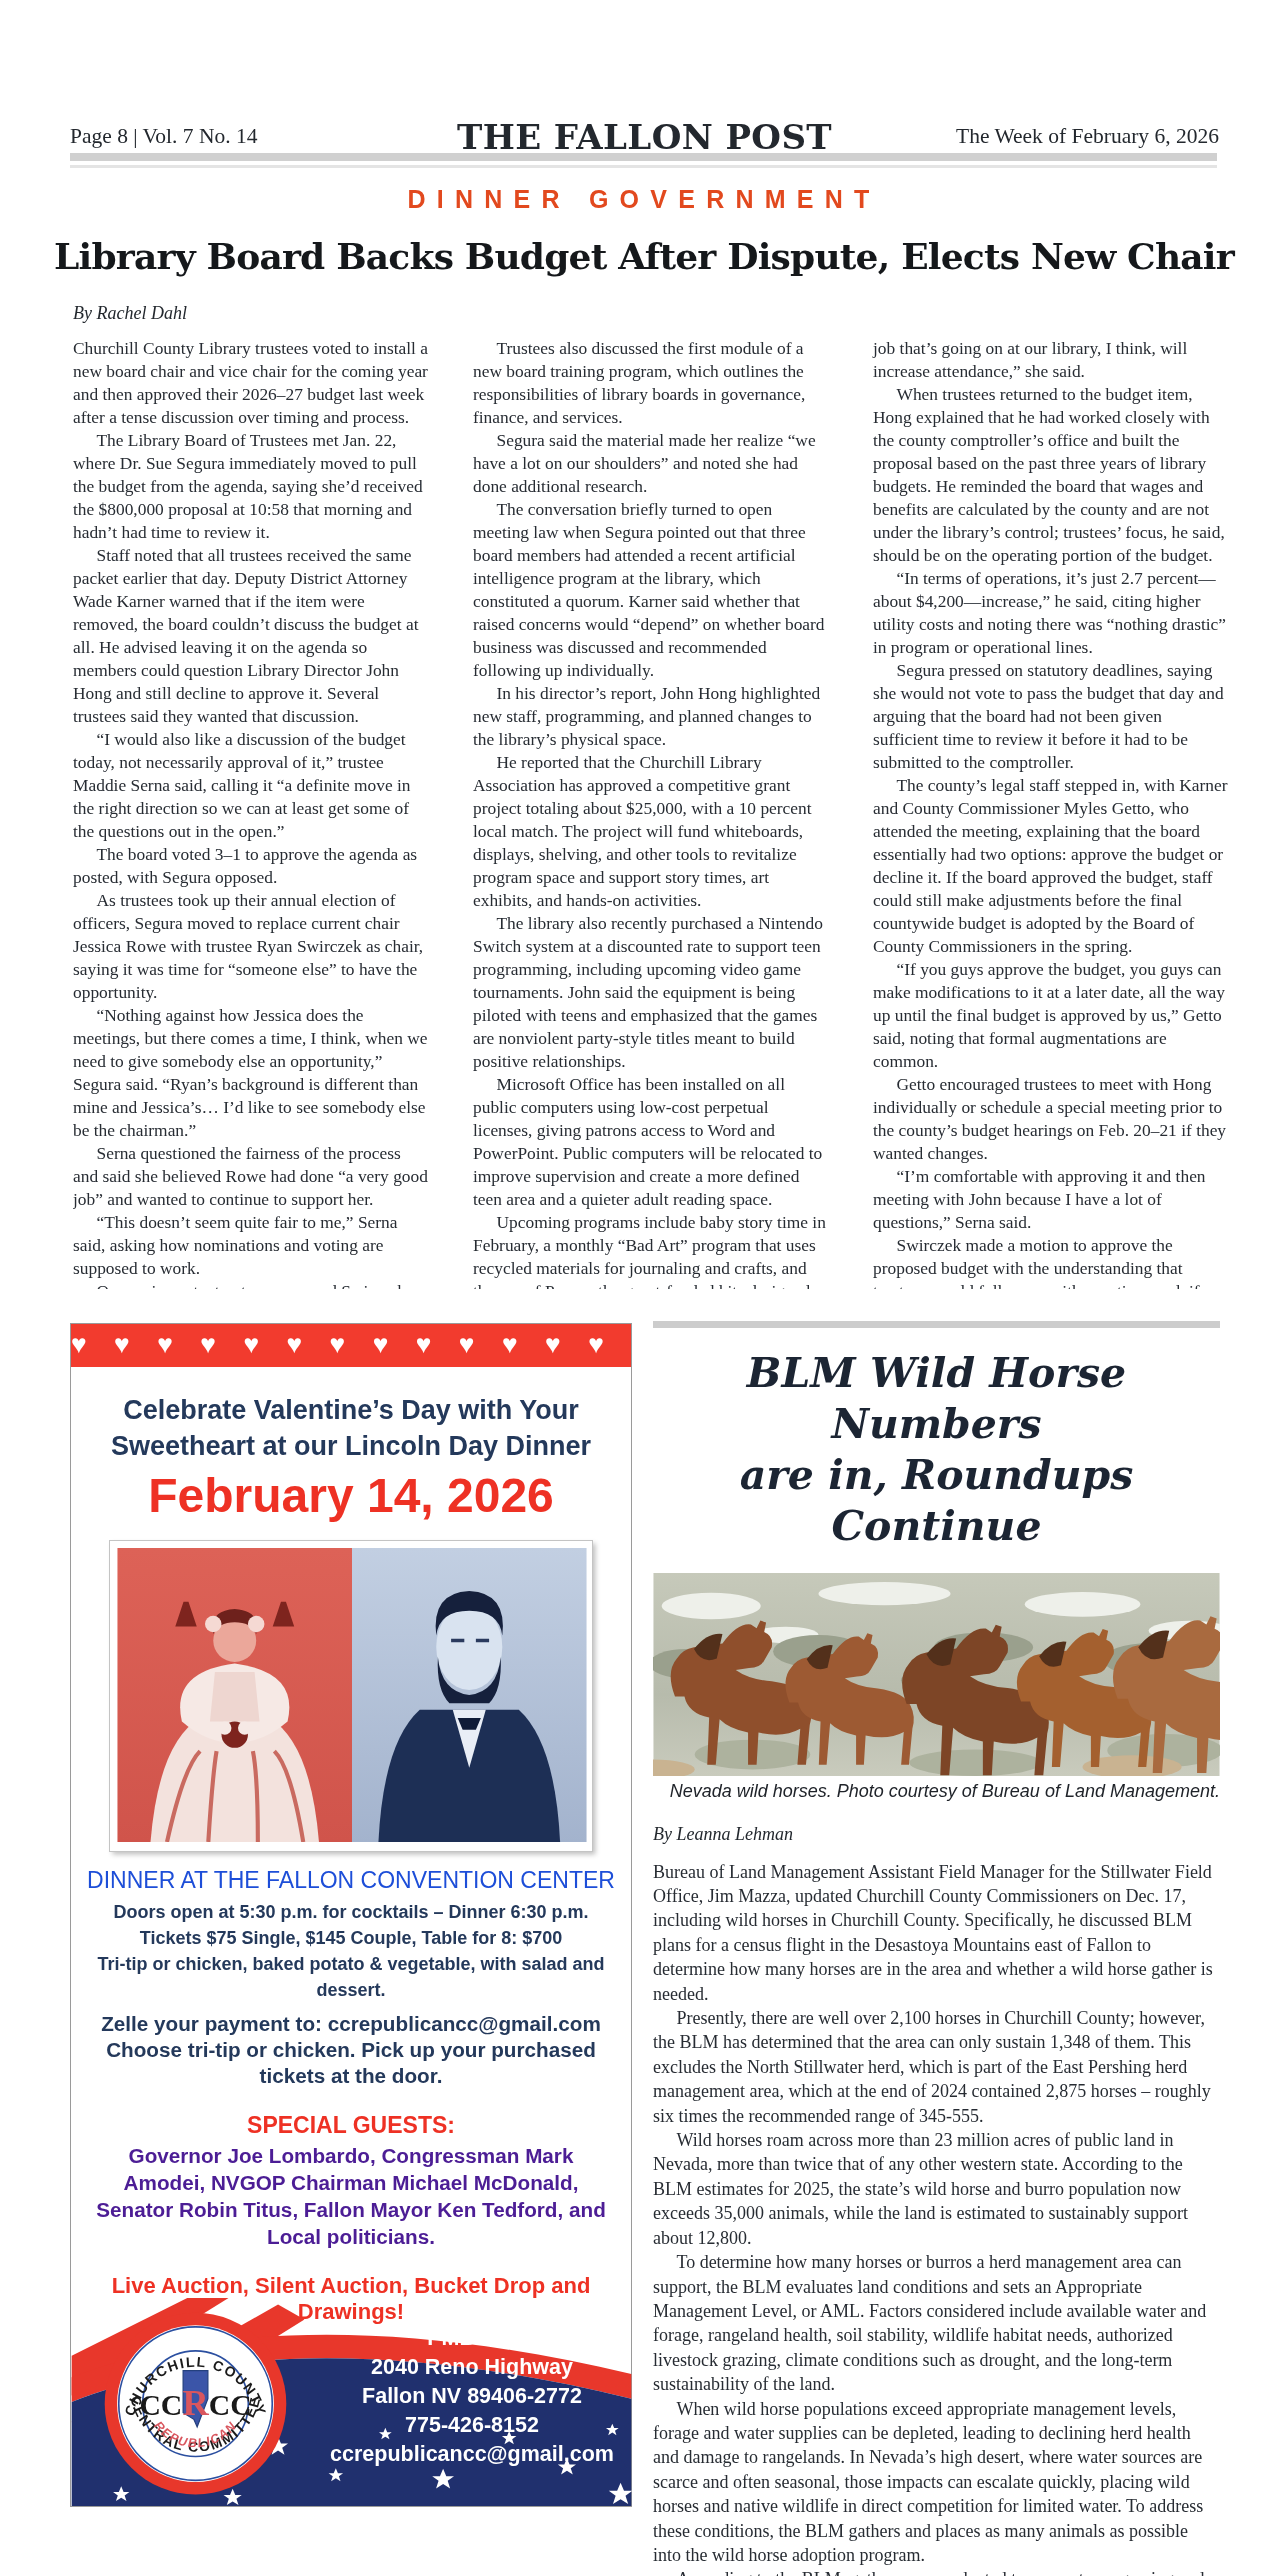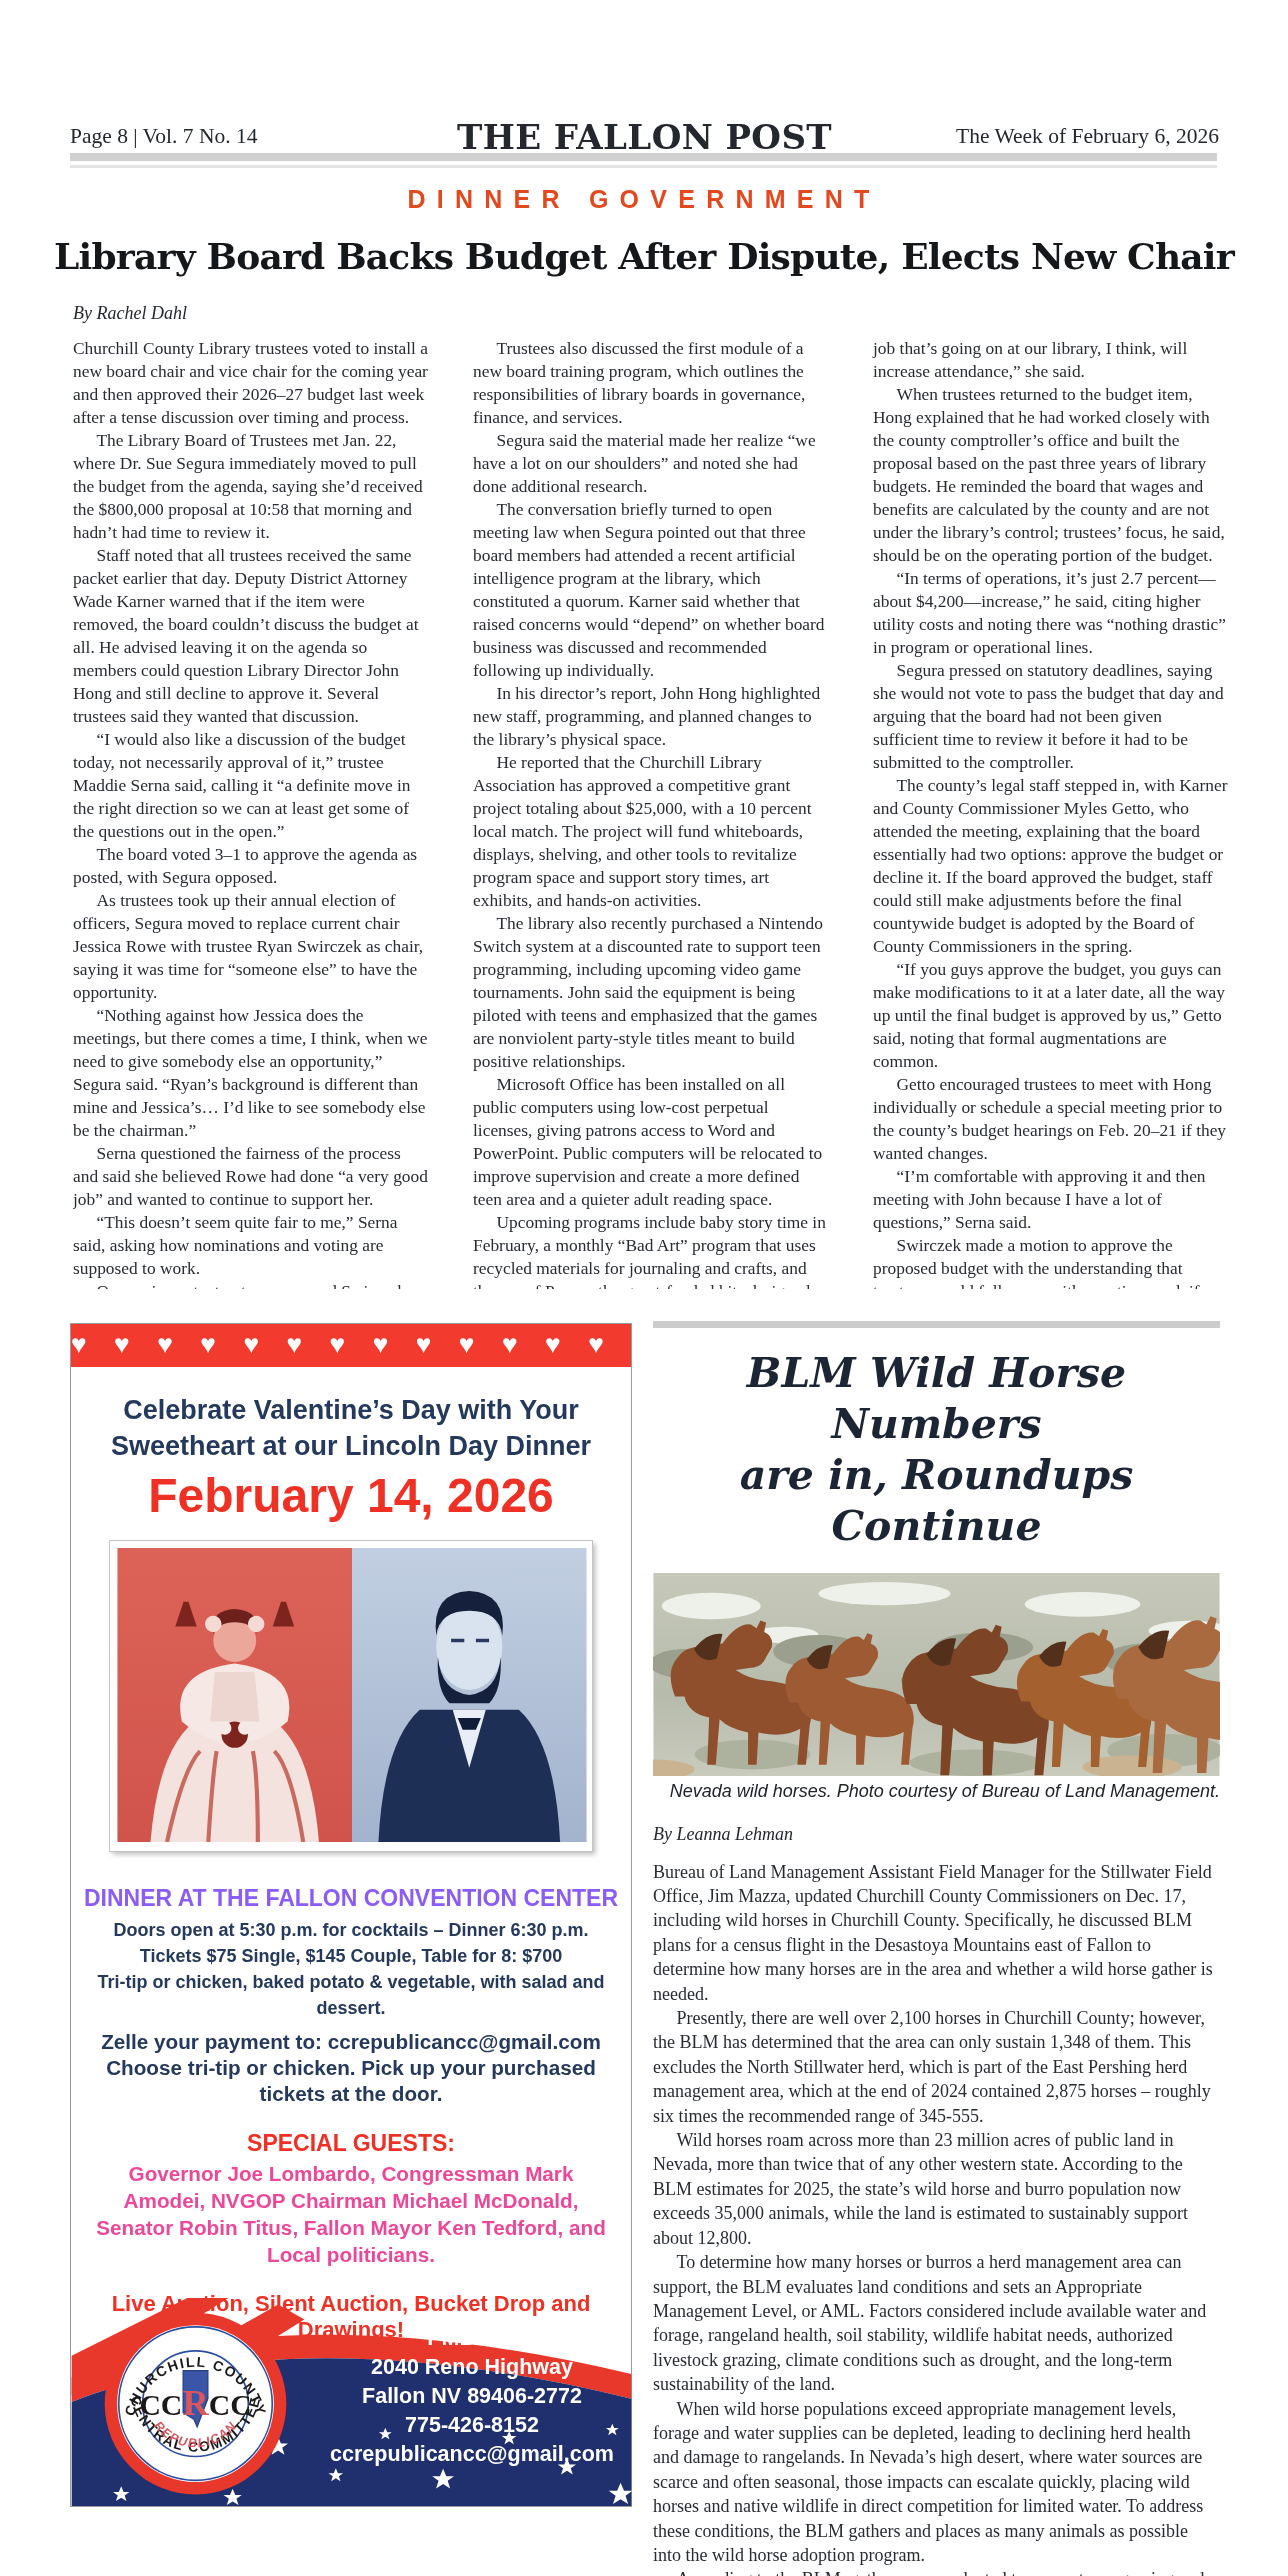--- a/index.html
+++ b/index.html
@@ -29,27 +29,27 @@
   
   .ad{position:absolute;left:70px;top:1323px;width:562px;height:1184px;background:#fff;
       border:0.8px solid #9a9a9a;box-sizing:border-box;
       font-family:"Liberation Sans",sans-serif;text-align:center;}
   .heart-band{height:43px;background:#f23b2e;color:#fff;font-size:26.5px;line-height:41px;
       letter-spacing:10px;text-align:center;overflow:hidden;white-space:nowrap;}
   .ad-title{margin-top:25px;font-weight:bold;font-size:27px;line-height:36px;color:#24395b;}
   .ad-date{margin-top:5px;font-weight:bold;font-size:48px;line-height:53px;color:#ee3124;}
   .photo-frame{margin:18px auto 0 auto;width:484px;background:#fff;padding:6.6px;border:0.8px solid #c4c4c4;
       box-shadow:2.5px 3.3px 5px rgba(0,0,0,.25);box-sizing:border-box;}
-  .ad-venue{margin-top:33px;font-weight:bold;font-size:23px;color:#8b5cf6;}
+  .ad-venue{margin-top:15px;font-weight:normal;font-size:23px;color:#1d4ed8;}
   .ad-details{margin-top:5px;}
   .ad-details p{margin:0;font-weight:bold;font-size:18px;line-height:26px;color:#24395b;text-indent:0;}
   .ad-payment{margin-top:8px;}
   .ad-payment p{margin:0;font-weight:bold;font-size:20.7px;line-height:26px;color:#24395b;text-indent:0;}
   .ad-guests-label{margin-top:23px;font-weight:bold;font-size:23px;color:#ee3124;}
-  .ad-guests{margin:3.3px 15px 0 15px;font-weight:bold;font-size:20.7px;line-height:27px;color:#ec4899;}
+  .ad-guests{margin:3.3px 15px 0 15px;font-weight:bold;font-size:20.7px;line-height:27px;color:#4c1d95;}
   .ad-auction{margin-top:23px;font-weight:bold;font-size:22px;color:#ee3124;}
   .ad-footer{position:absolute;left:0;bottom:0;width:561px;height:208px;overflow:hidden;}
   .ad-contact{position:absolute;left:248px;top:1000px;width:306px;text-align:center;}
   .ad-contact p{margin:0;font-weight:bold;font-size:21.5px;line-height:29px;color:#ffffff;text-indent:0;}
   
   .blm{position:absolute;left:653px;top:1321px;width:567px;}
   .blm-divider{width:567px;height:6.6px;background:#cccccc;}
   .blm-title{margin-top:20px;text-align:center;font-family:"DejaVu Serif",serif;
       font-weight:bold;font-style:italic;font-size:41px;line-height:51px;color:#1c2533;}
   .blm-photo{margin-top:21.5px;width:567px;height:203px;display:block;}

